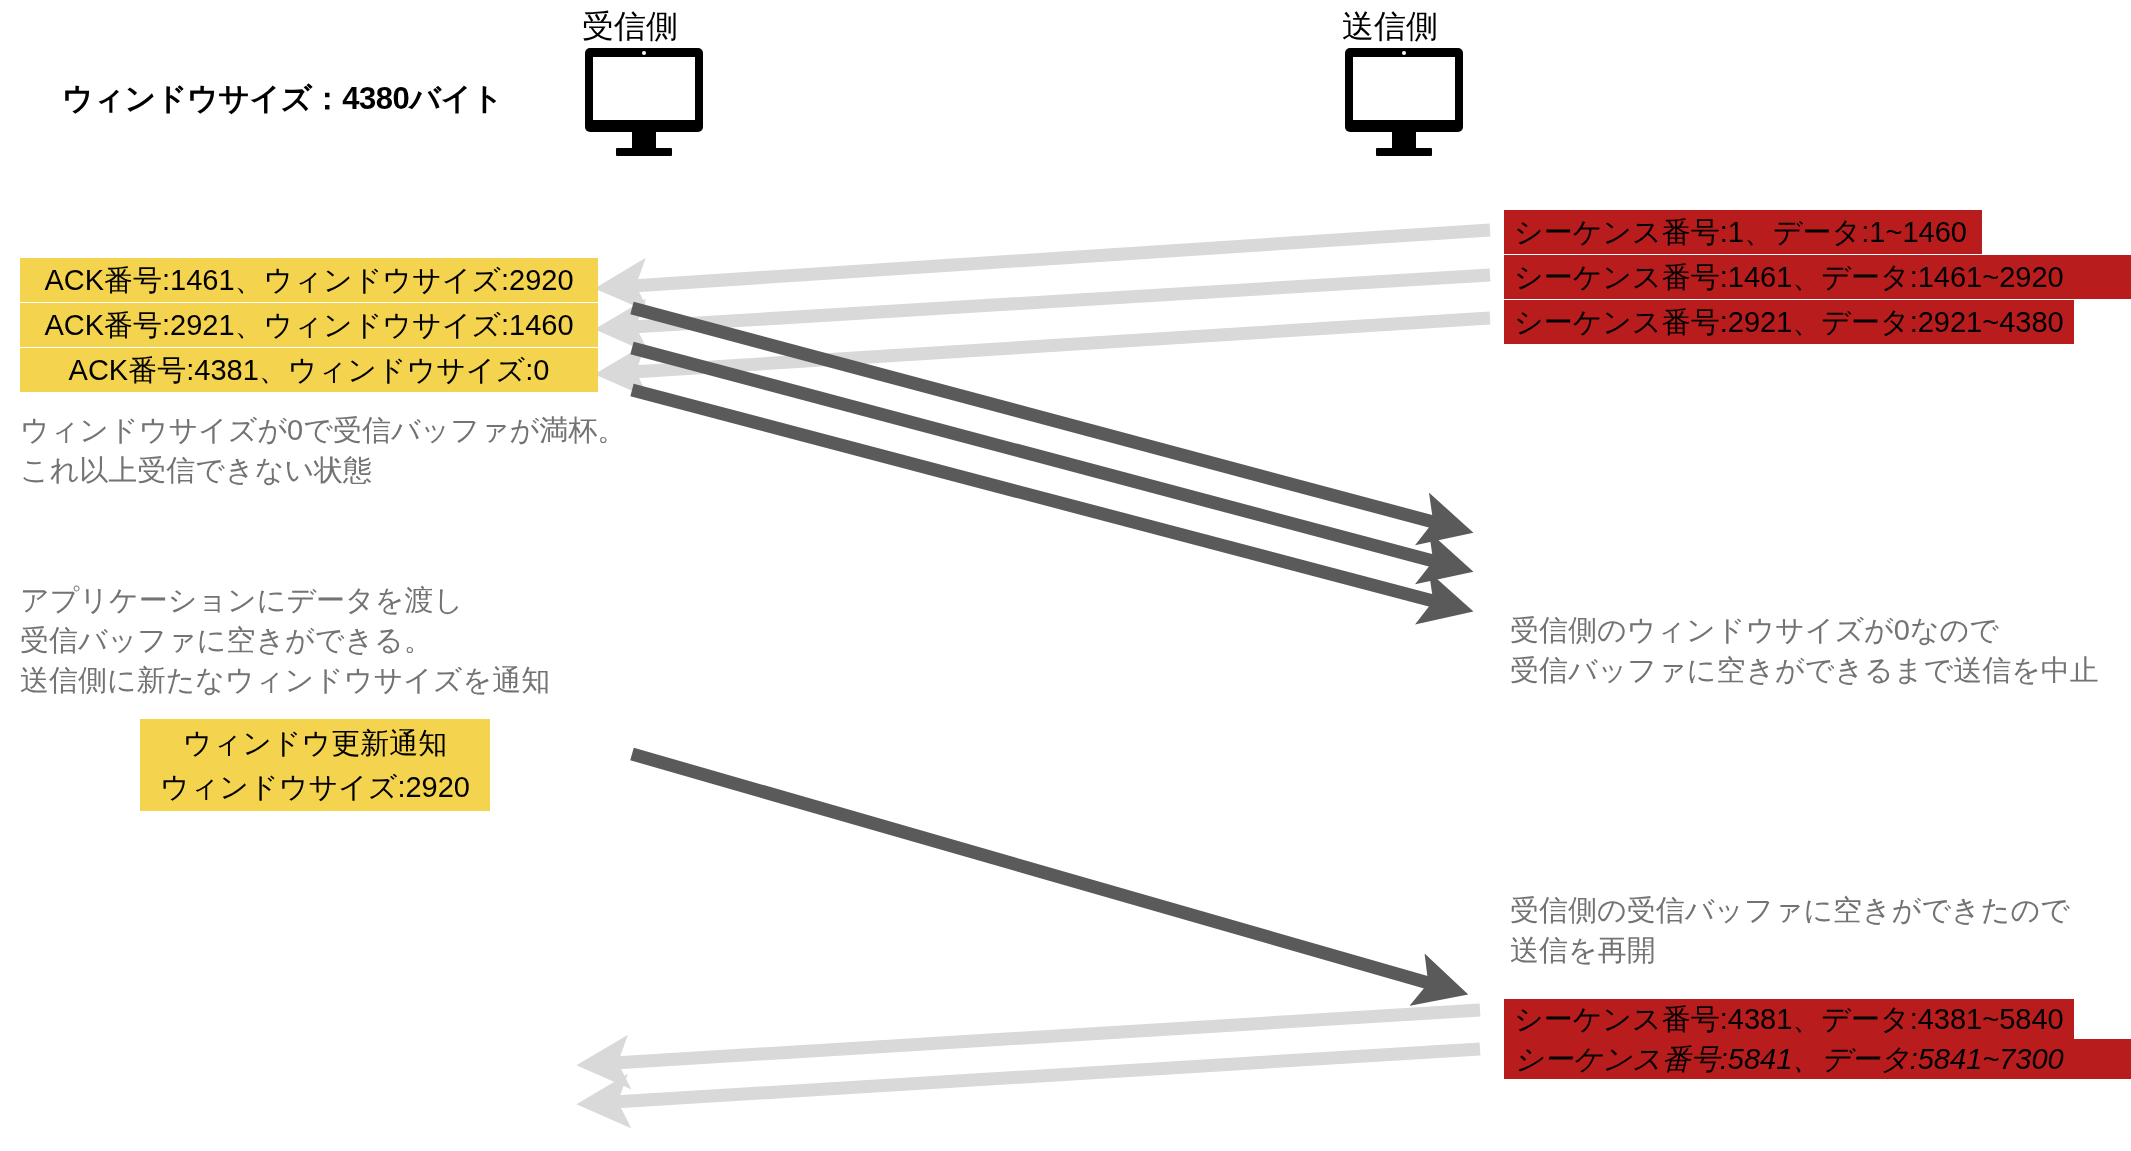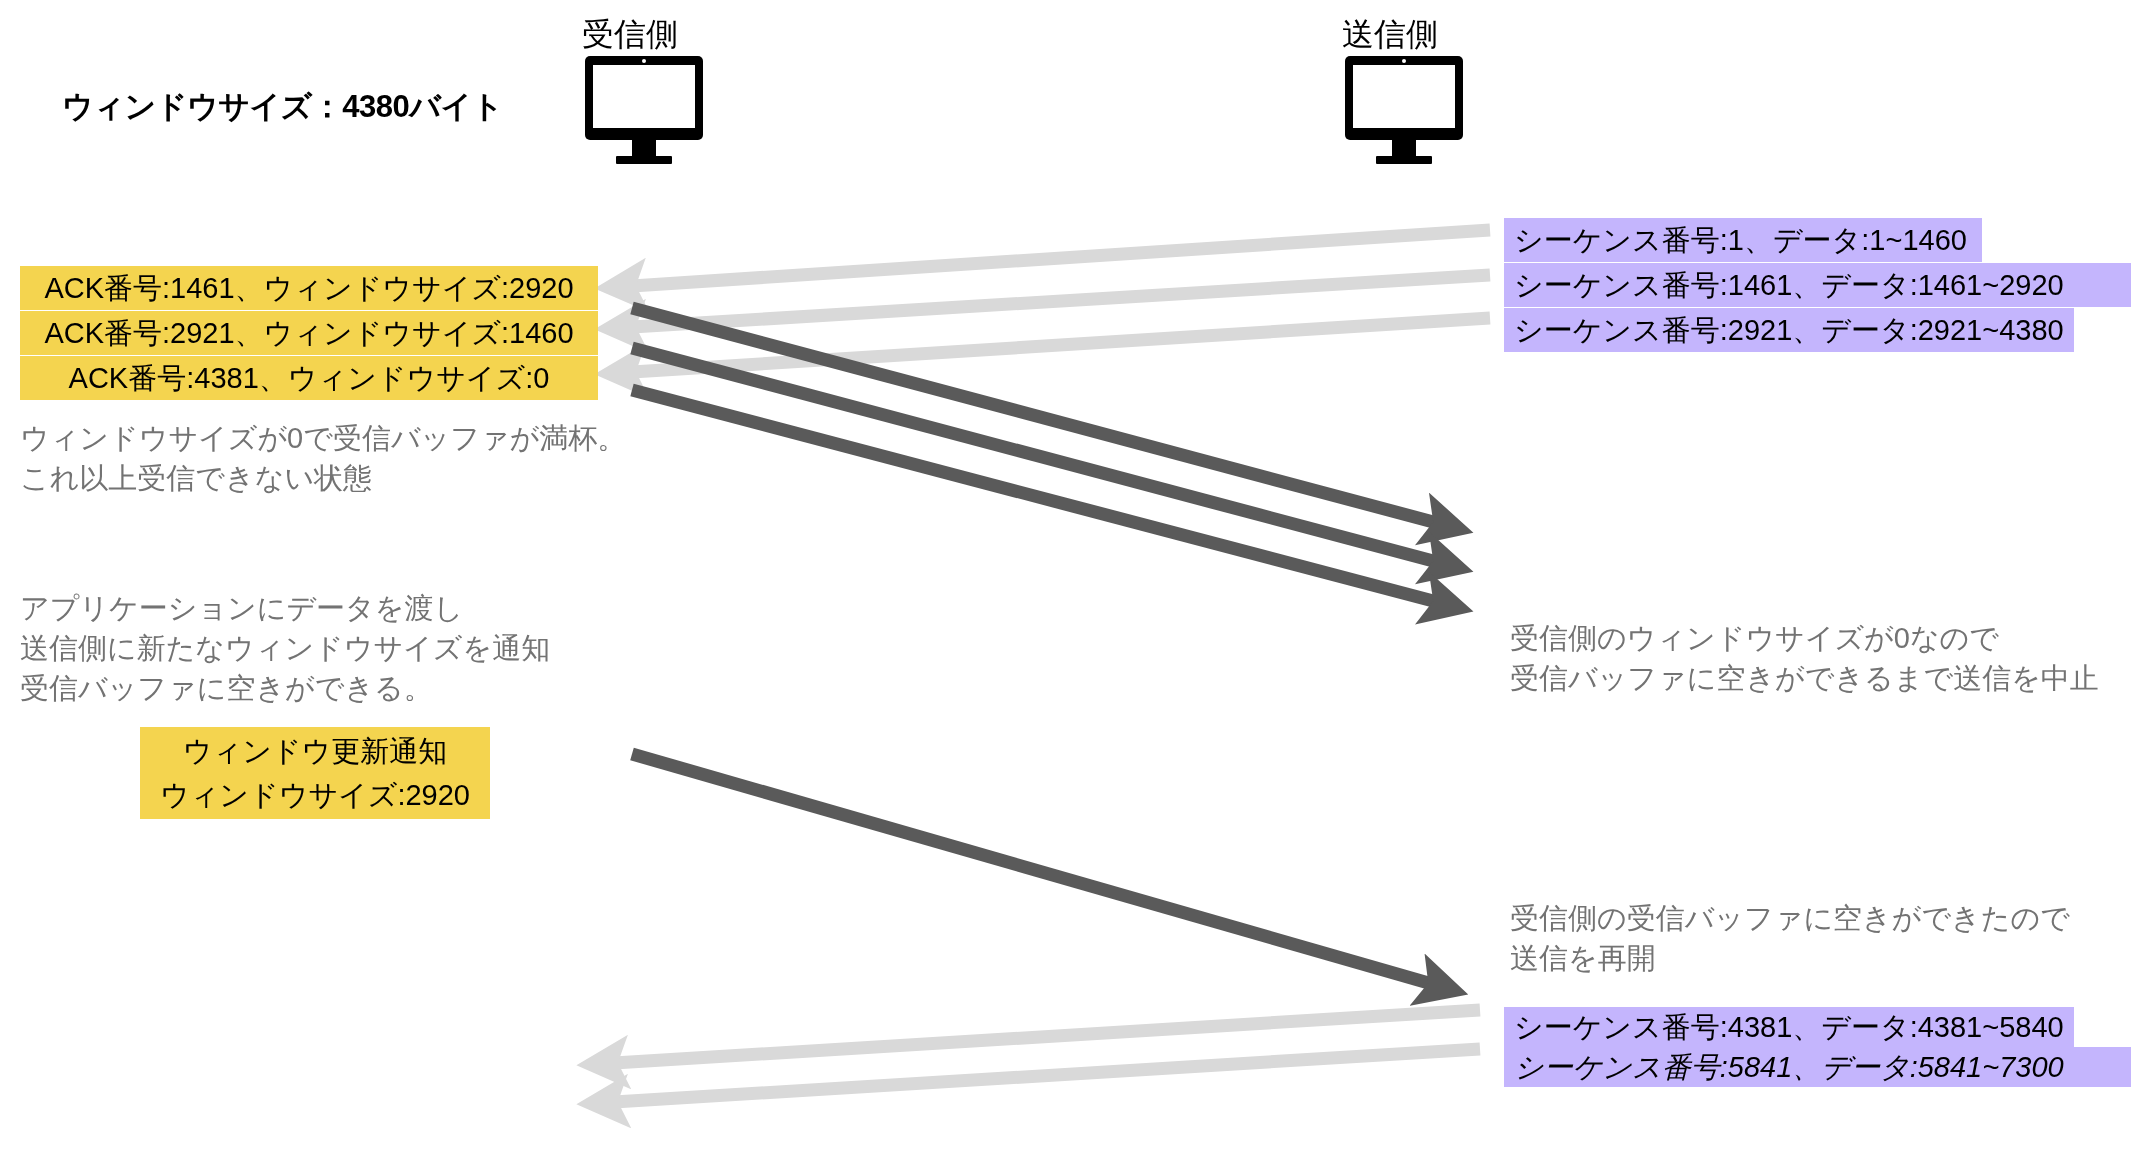--- a/index.html
+++ b/index.html
@@ -19,21 +19,21 @@
   }
   #arrow-layer {
     position: absolute;
     left: 0;
     top: 0;
     width: 2131px;
     height: 1151px;
     pointer-events: none;
   }
 
-  .abs { position: absolute; margin-top: 8px; }
+  .abs { position: absolute; }
 
   
   .headline {
     left: 62px;
     top: 78px;
     font-size: 31px;
     font-weight: bold;
     color: #000000;
     letter-spacing: -0.5px;
     white-space: nowrap;
@@ -95,21 +95,21 @@
   
   .chip {
     font-size: 29px;
     color: #000000;
     white-space: nowrap;
     line-height: 44px;
     padding: 0 10px;
     box-sizing: border-box;
   }
   .chip-yellow { background: #F4D44F; }
-  .chip-pink   { background: #c4b5fd; }
+  .chip-pink   { background: #b91c1c; }
 
   .ack-chip {
     left: 20px;
     width: 578px;
     text-align: center;
   }
   #ack-chip-0 { top: 258px; }
   #ack-chip-1 { top: 303px; }
   #ack-chip-2 { top: 348px; }
 
@@ -210,22 +210,22 @@
   <div class="abs chip chip-pink seq-chip" id="seq-chip-1">シーケンス番号:1461、データ:1461~2920</div>
   <div class="abs chip chip-pink seq-chip" id="seq-chip-2">シーケンス番号:2921、データ:2921~4380</div>
 
   <div class="abs note" id="note-left-full">
     <span class="note-line">ウィンドウサイズが0で受信バッファが満杯。</span>
     <span class="note-line">これ以上受信できない状態</span>
   </div>
 
   <div class="abs note" id="note-left-free">
     <span class="note-line">アプリケーションにデータを渡し</span>
+    <span class="note-line">受信バッファに空きができる。</span>
     <span class="note-line">送信側に新たなウィンドウサイズを通知</span>
-    <span class="note-line">受信バッファに空きができる。</span>
   </div>
 
   <div class="abs chip chip-yellow" id="update-chip">
     <span class="note-line">ウィンドウ更新通知</span>
     <span class="note-line">ウィンドウサイズ:2920</span>
   </div>
 
   <div class="abs note" id="note-right-stop">
     <span class="note-line">受信側のウィンドウサイズが0なので</span>
     <span class="note-line">受信バッファに空きができるまで送信を中止</span>

